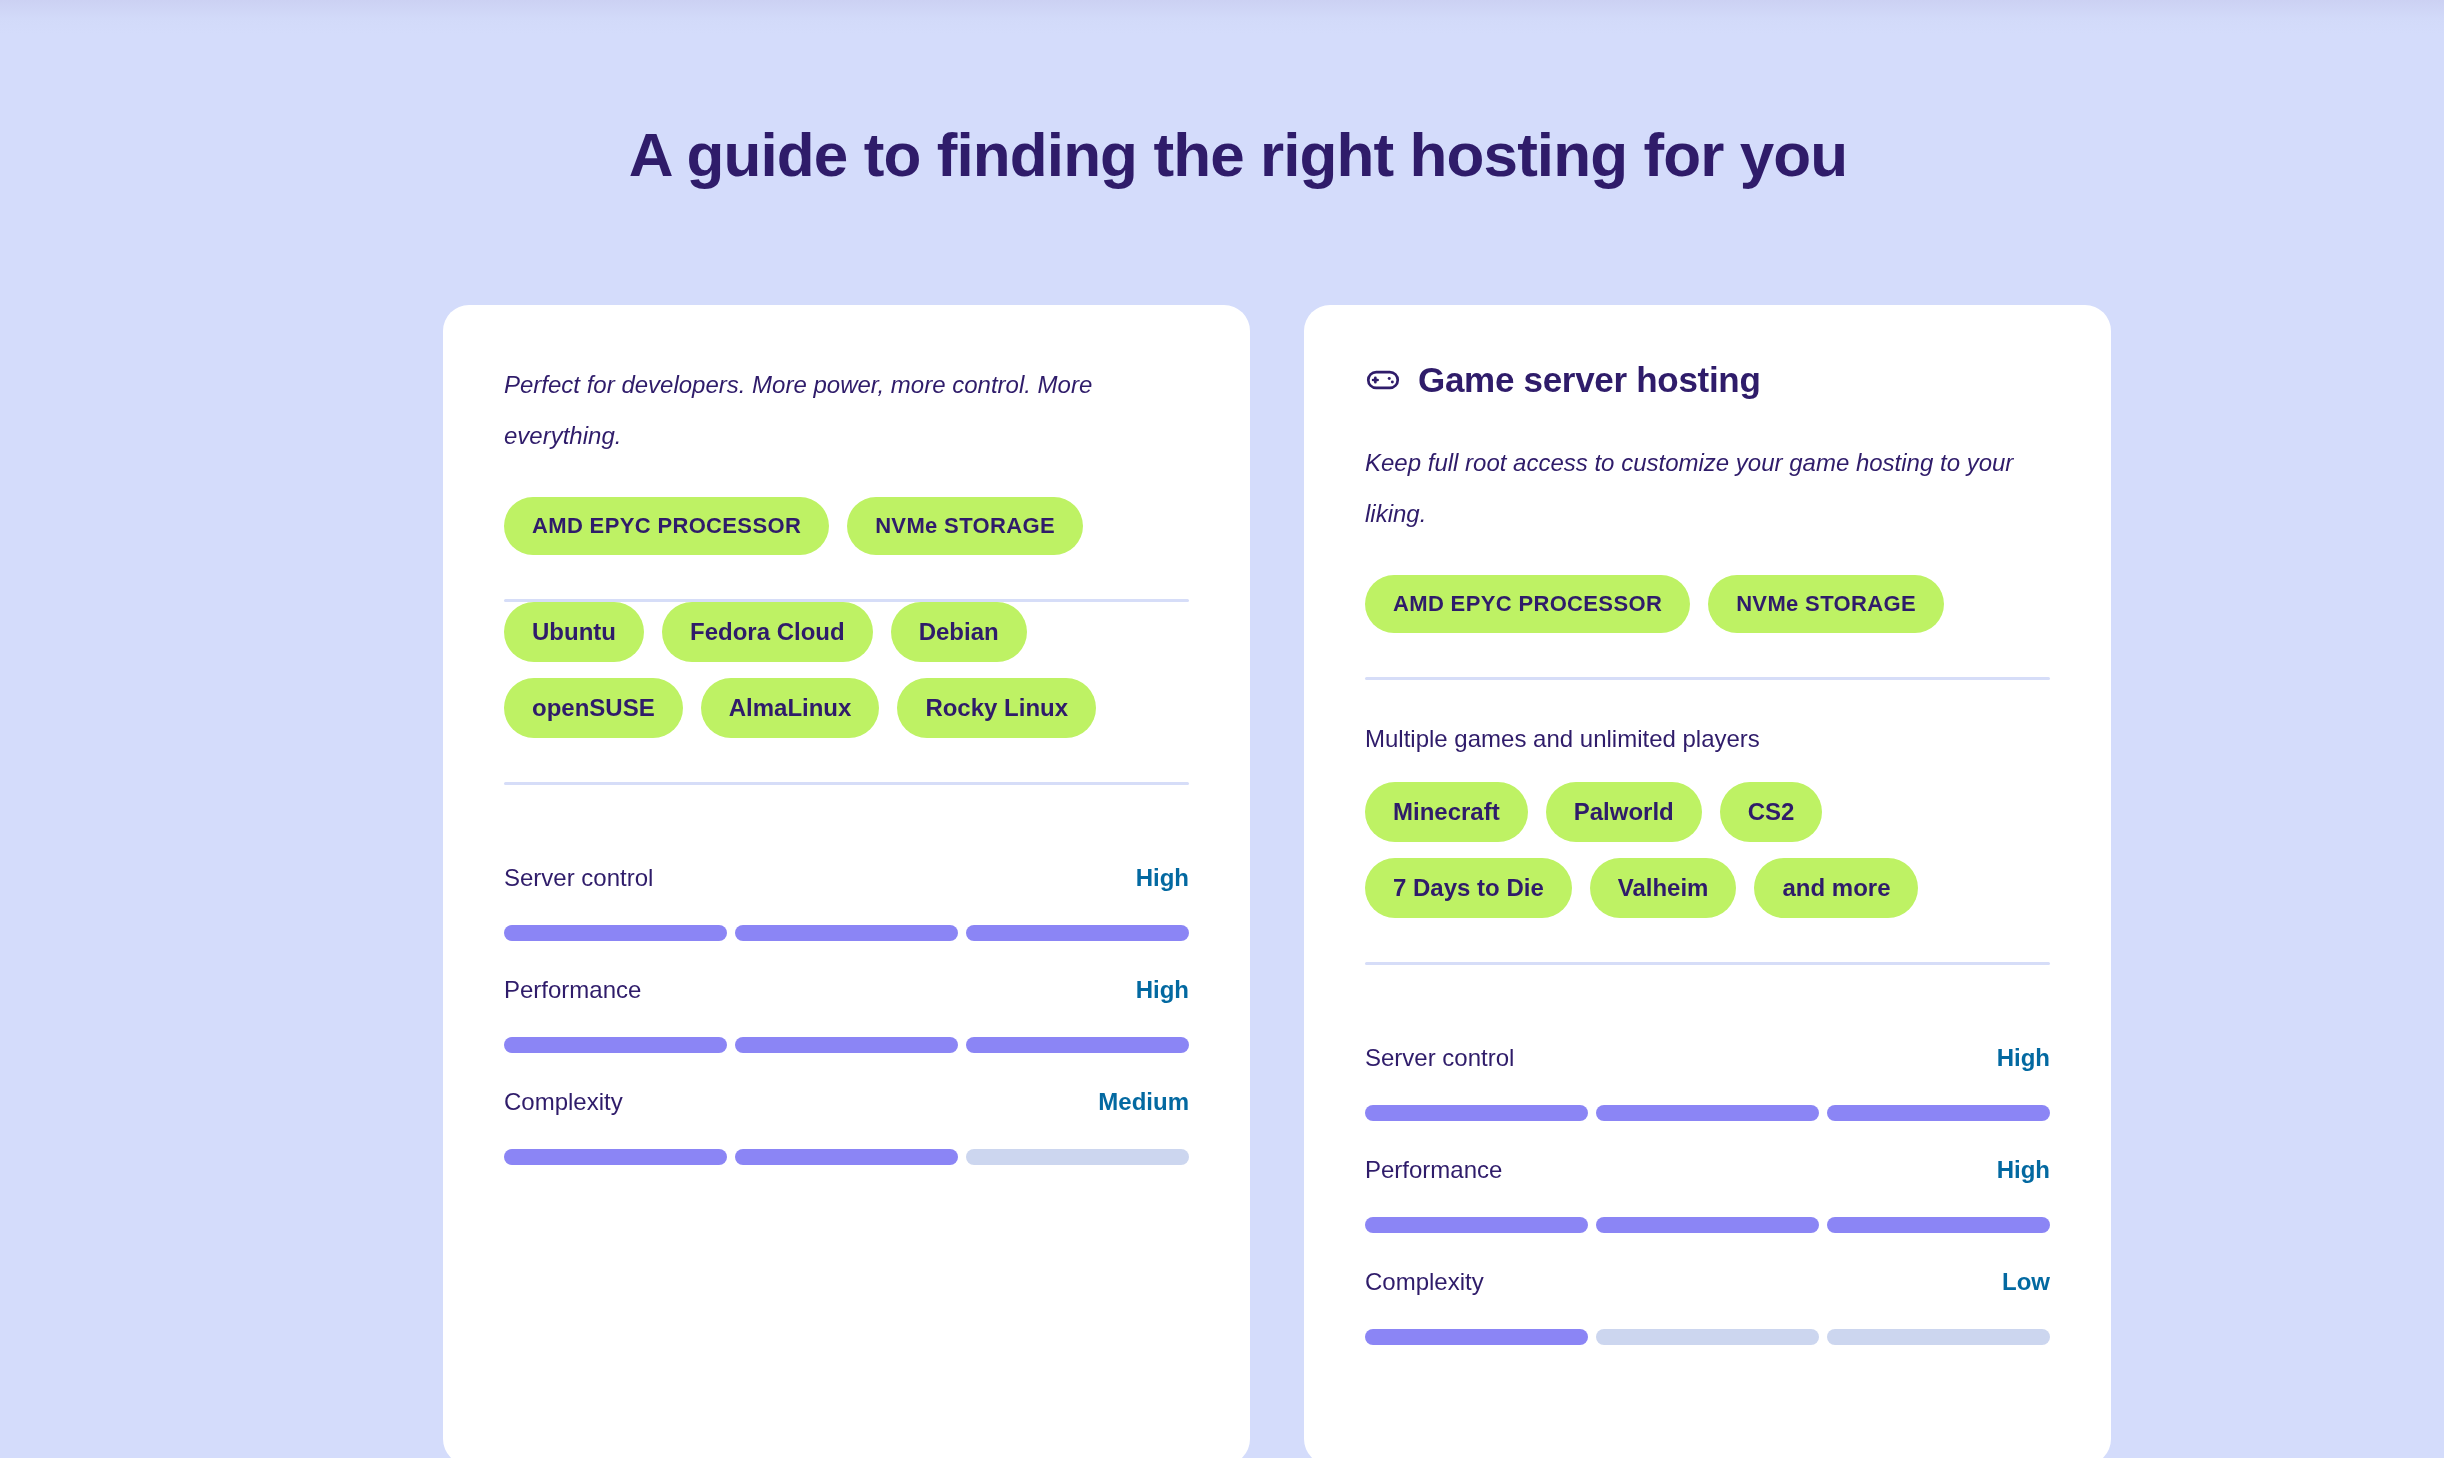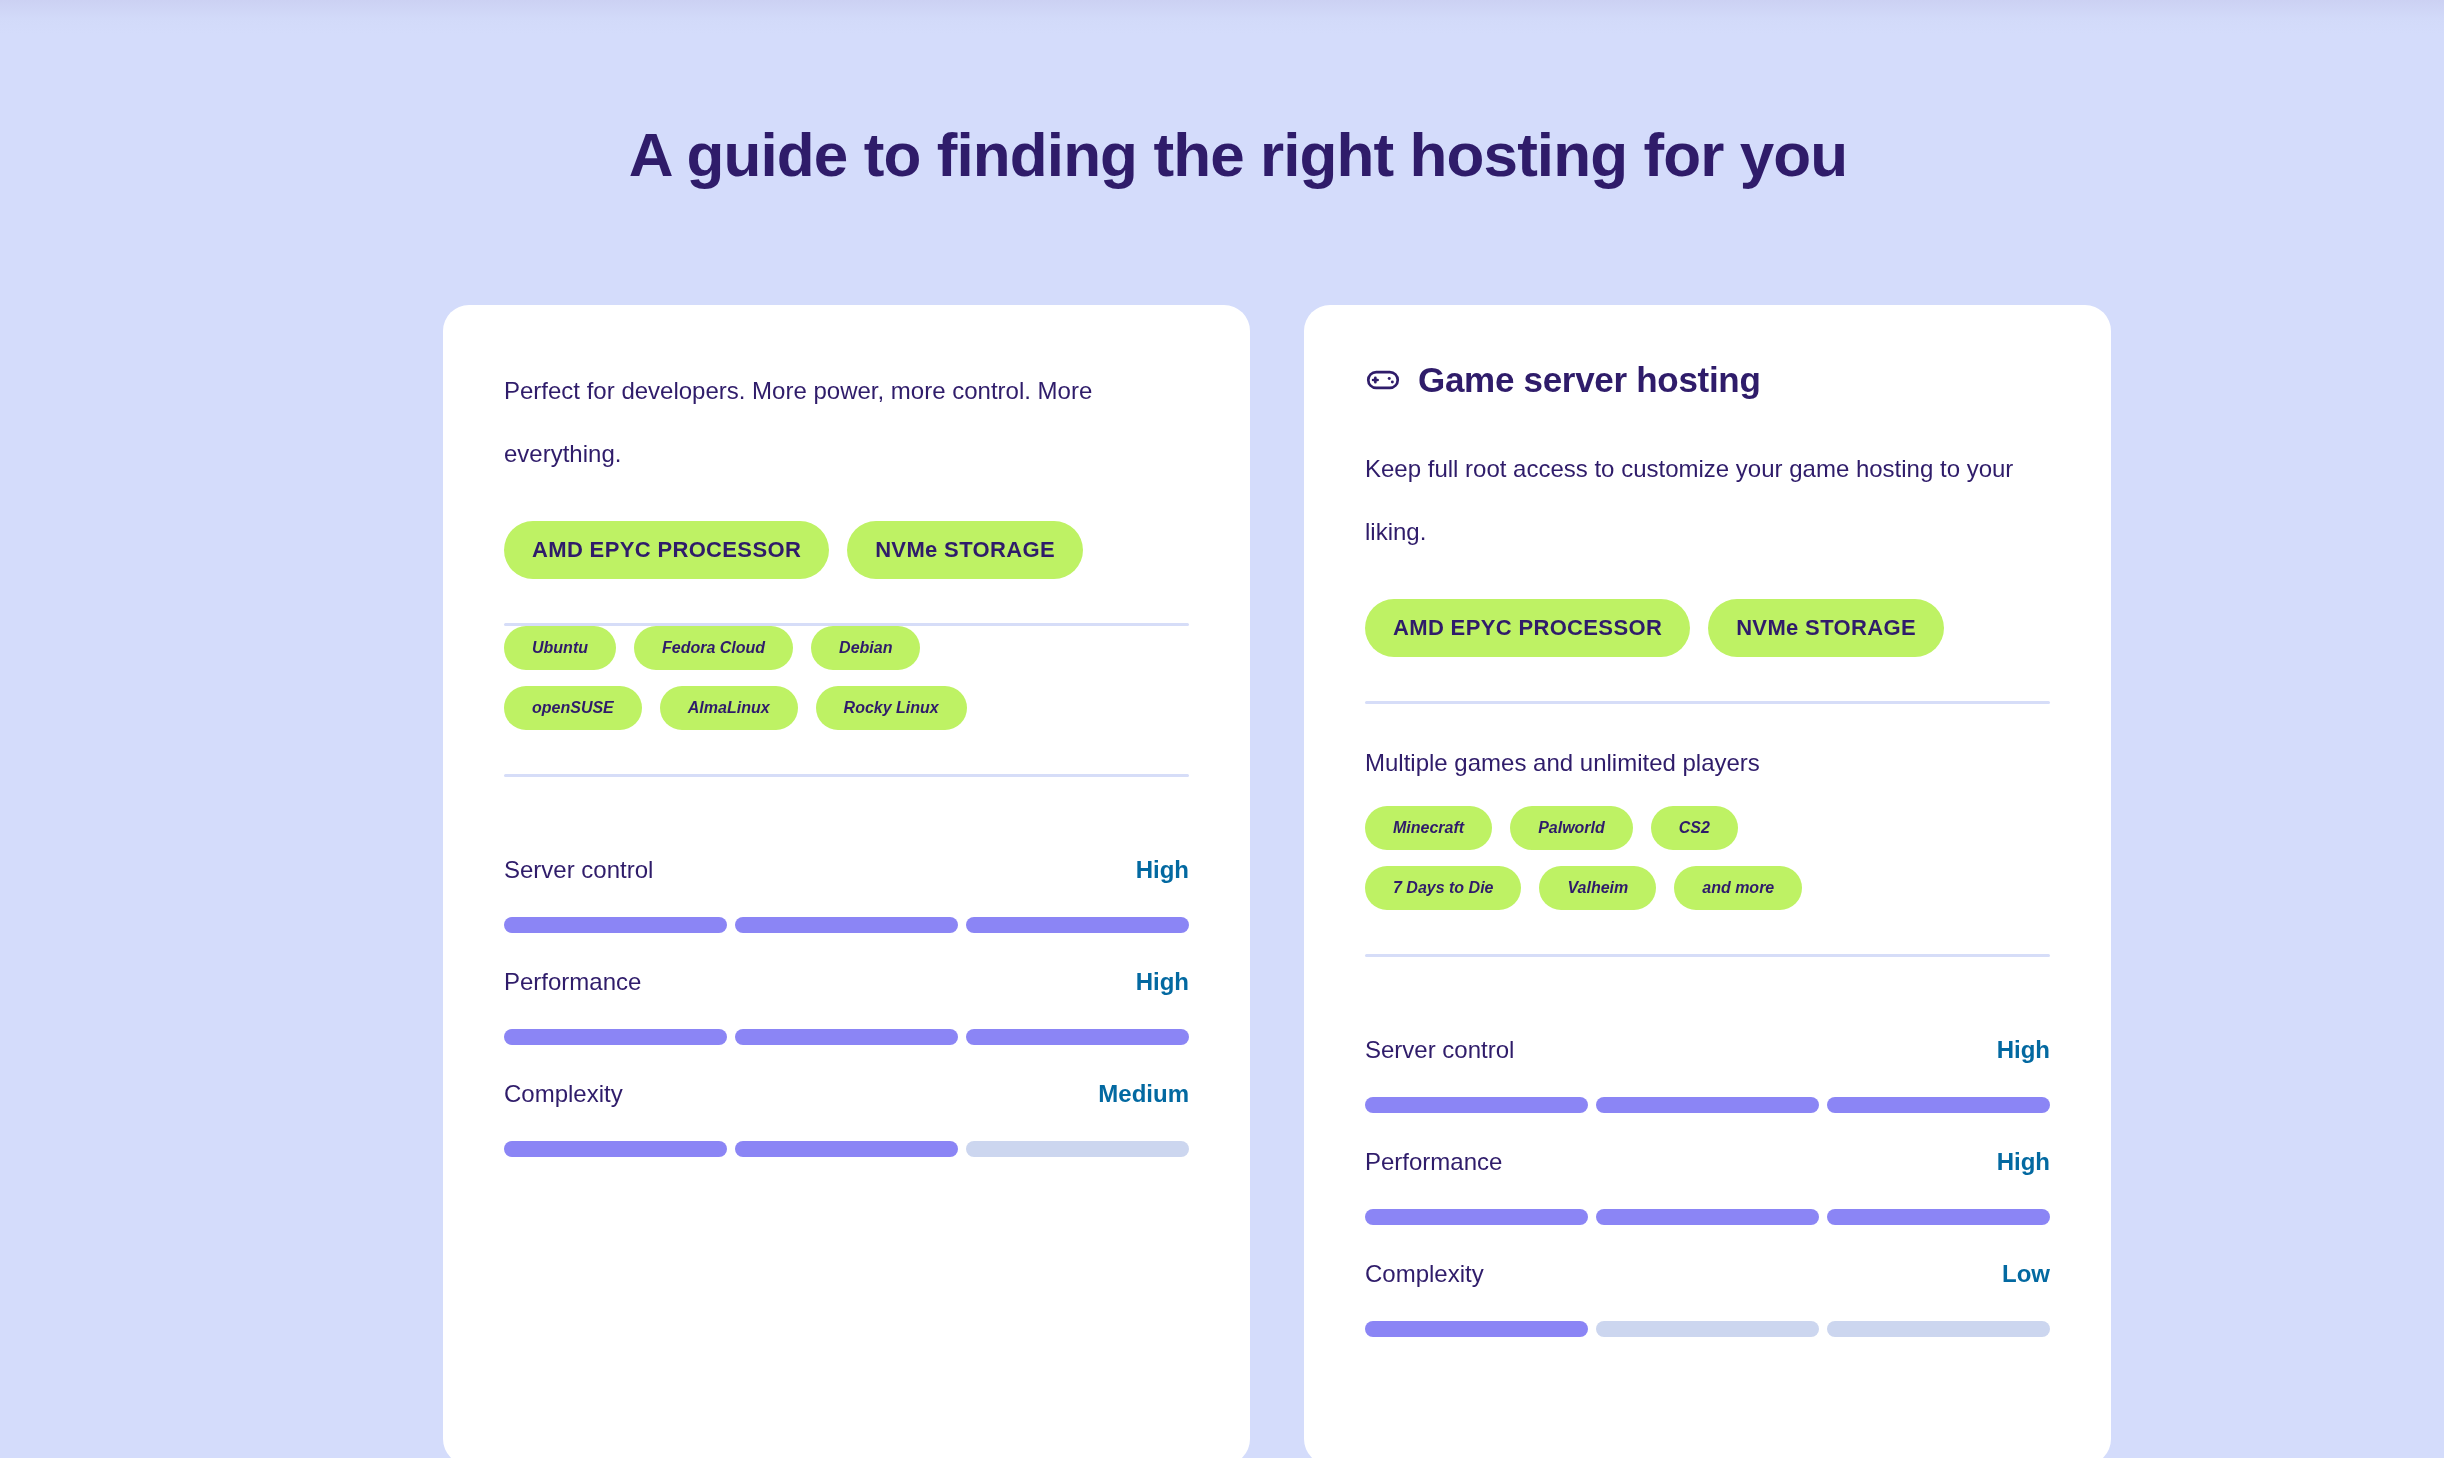--- a/index.html
+++ b/index.html
@@ -82,25 +82,26 @@
   .card-title {
     font-size: 35px;
     line-height: 42px;
     font-weight: 700;
     color: #2f1c6a;
     letter-spacing: -0.3px;
   }
 
   .card-desc {
     font-size: 24px;
-    line-height: 63px;
+    line-height: 51px;
     color: #2f1c6a;
     font-weight: 400;
     max-width: 660px;
     margin-bottom: 36px;
+    font-style: italic;
   }
 
   .pill-row {
     display: flex;
     flex-wrap: wrap;
     gap: 18px;
   }
 
   .pill {
     background: #bef264;
@@ -111,24 +112,23 @@
   }
 
   .pill-spec {
     font-size: 22px;
     letter-spacing: 0.35px;
     padding: 16px 28px;
     line-height: 26px;
   }
 
   .pill-tag {
-    font-size: 16px;
-    padding: 8px 28px;
+    font-size: 24px;
+    padding: 16px 28px;
     line-height: 28px;
-    font-style: italic;
   }
 
   .divider {
     height: 3px;
     background: #d6ddf8;
     margin: 44px 0 0 0;
     border-radius: 2px;
   }
 
   .section-label {

